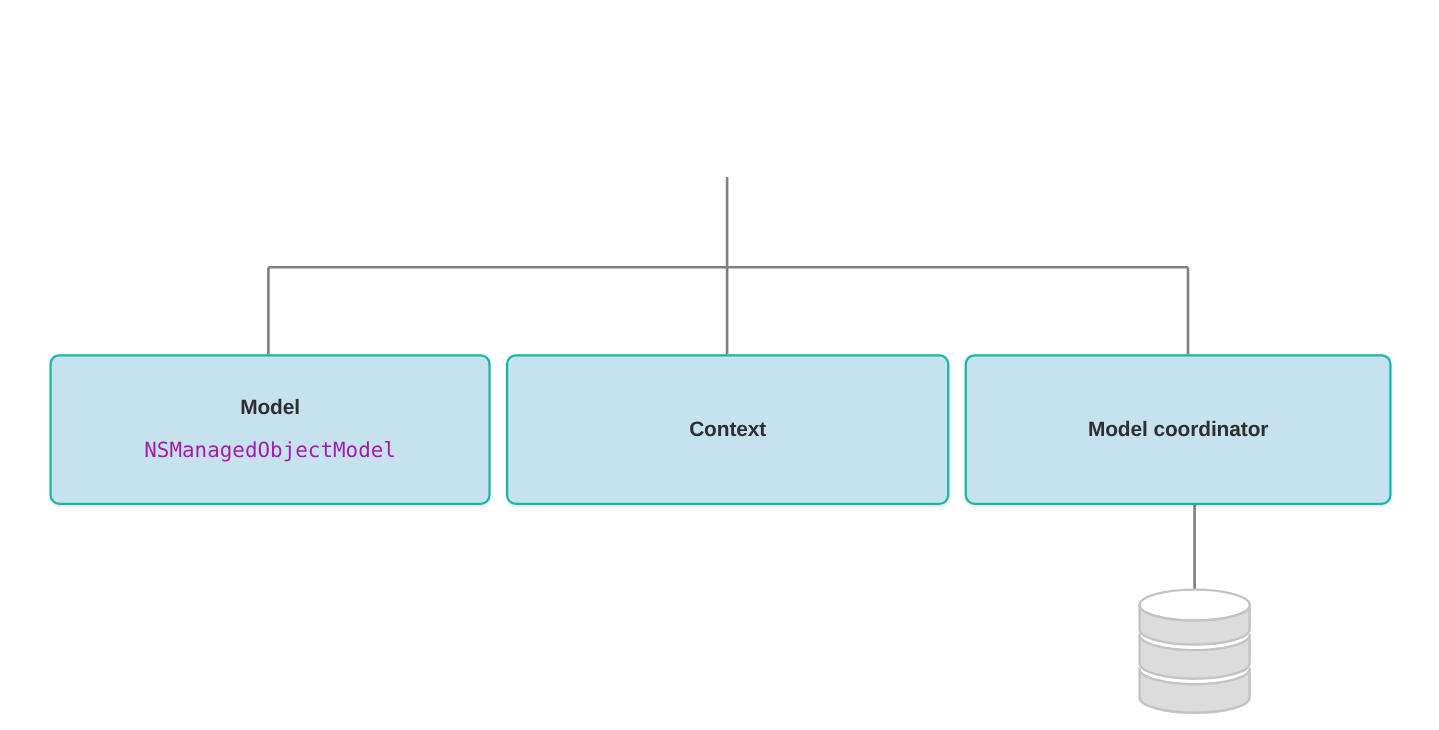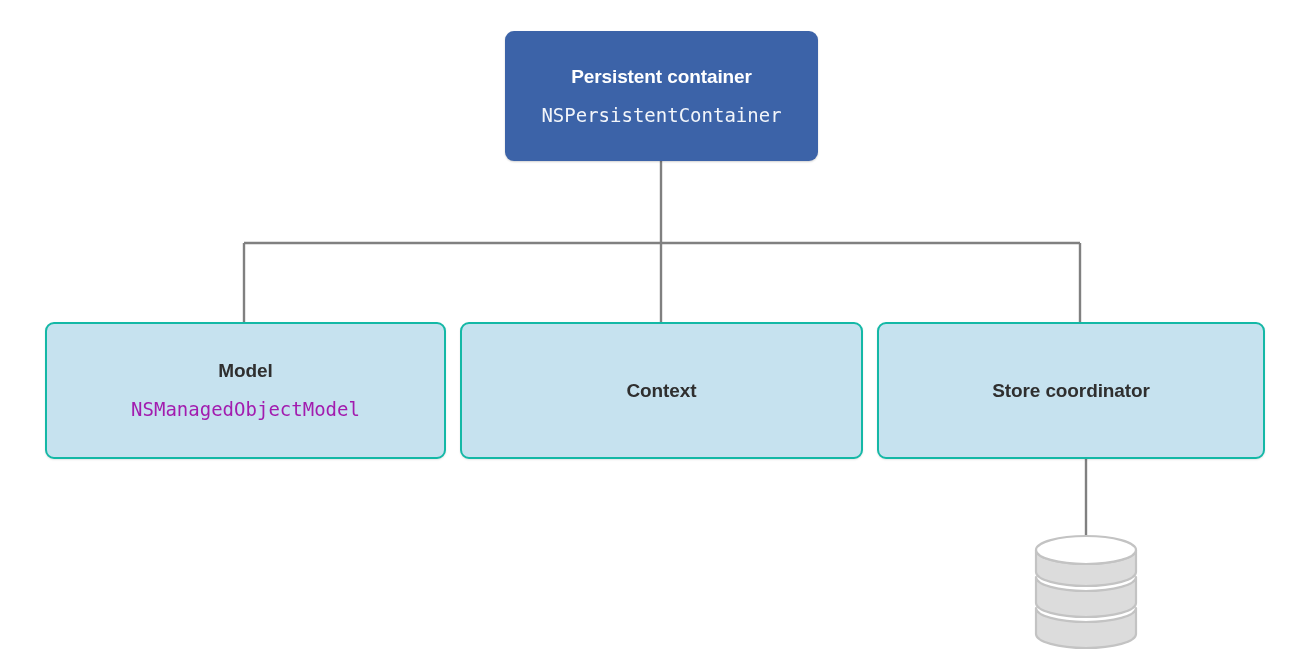--- a/index.html
+++ b/index.html
@@ -107,36 +107,32 @@
       <line x1="244" y1="243" x2="244" y2="322"></line>
 
       <line x1="661" y1="243" x2="661" y2="322"></line>
 
       <line x1="1080" y1="243" x2="1080" y2="322"></line>
 
       <line x1="1086" y1="459" x2="1086" y2="546"></line>
     </g>
   </svg>
 
-  <div id="node-root" class="node node-root">
-    <div class="node-title">Persistent container</div>
-    <div class="node-sub">NSPersistentContainer</div>
-  </div>
 
   <div id="node-model" class="node node-child">
     <div class="node-title">Model</div>
     <div class="node-sub">NSManagedObjectModel</div>
   </div>
 
   <div id="node-context" class="node node-child">
     <div class="node-title">Context</div>
   </div>
 
   <div id="node-coordinator" class="node node-child">
-    <div class="node-title">Store coordinator</div>
+    <div class="node-title">Model coordinator</div>
   </div>
 
   <svg id="db-store" viewBox="0 0 104 116" width="104" height="116">
     <g stroke="#C3C3C3" stroke-width="2.2" fill="#DCDCDC" stroke-linejoin="round">
 
       <path d="M2,74 L2,100 a50,14 0 0 0 100,0 L102,74 a50,14 0 0 1 -100,0 Z"></path>
 
       <path d="M2,43 L2,69 a50,14 0 0 0 100,0 L102,43 a50,14 0 0 1 -100,0 Z"></path>
 
       <path d="M2,16 L2,38 a50,14 0 0 0 100,0 L102,16 a50,14 0 0 1 -100,0 Z"></path>

